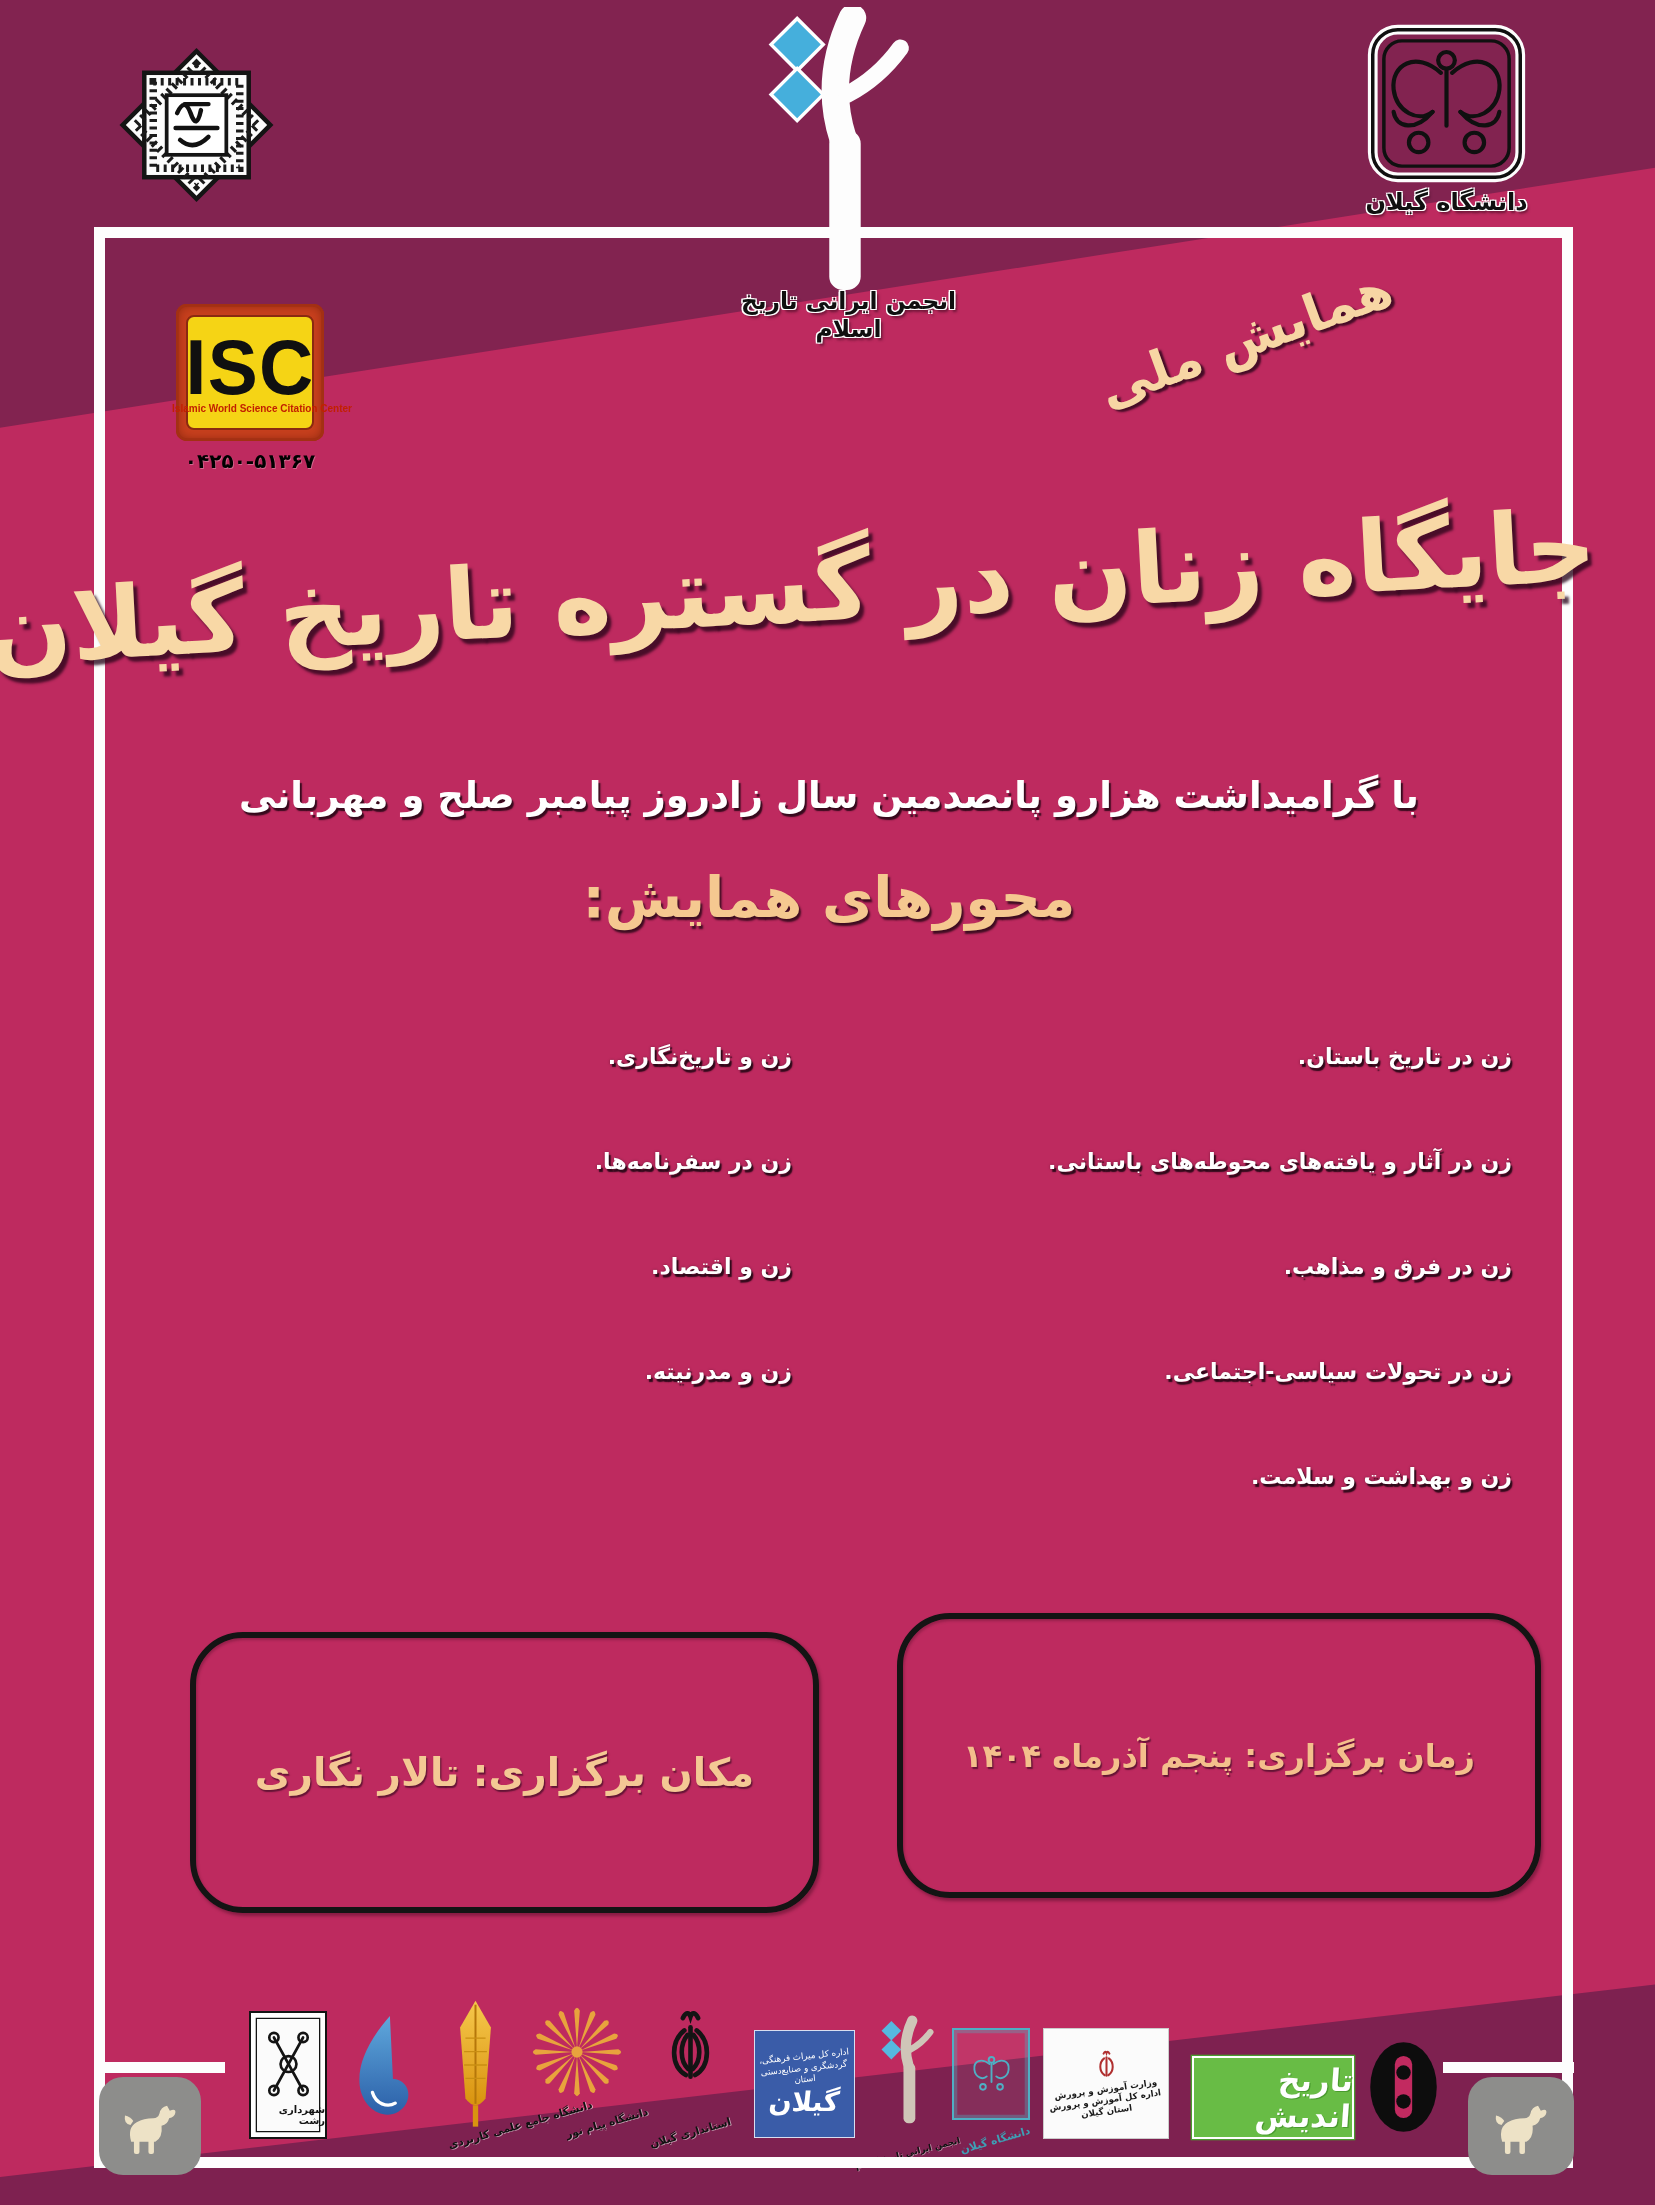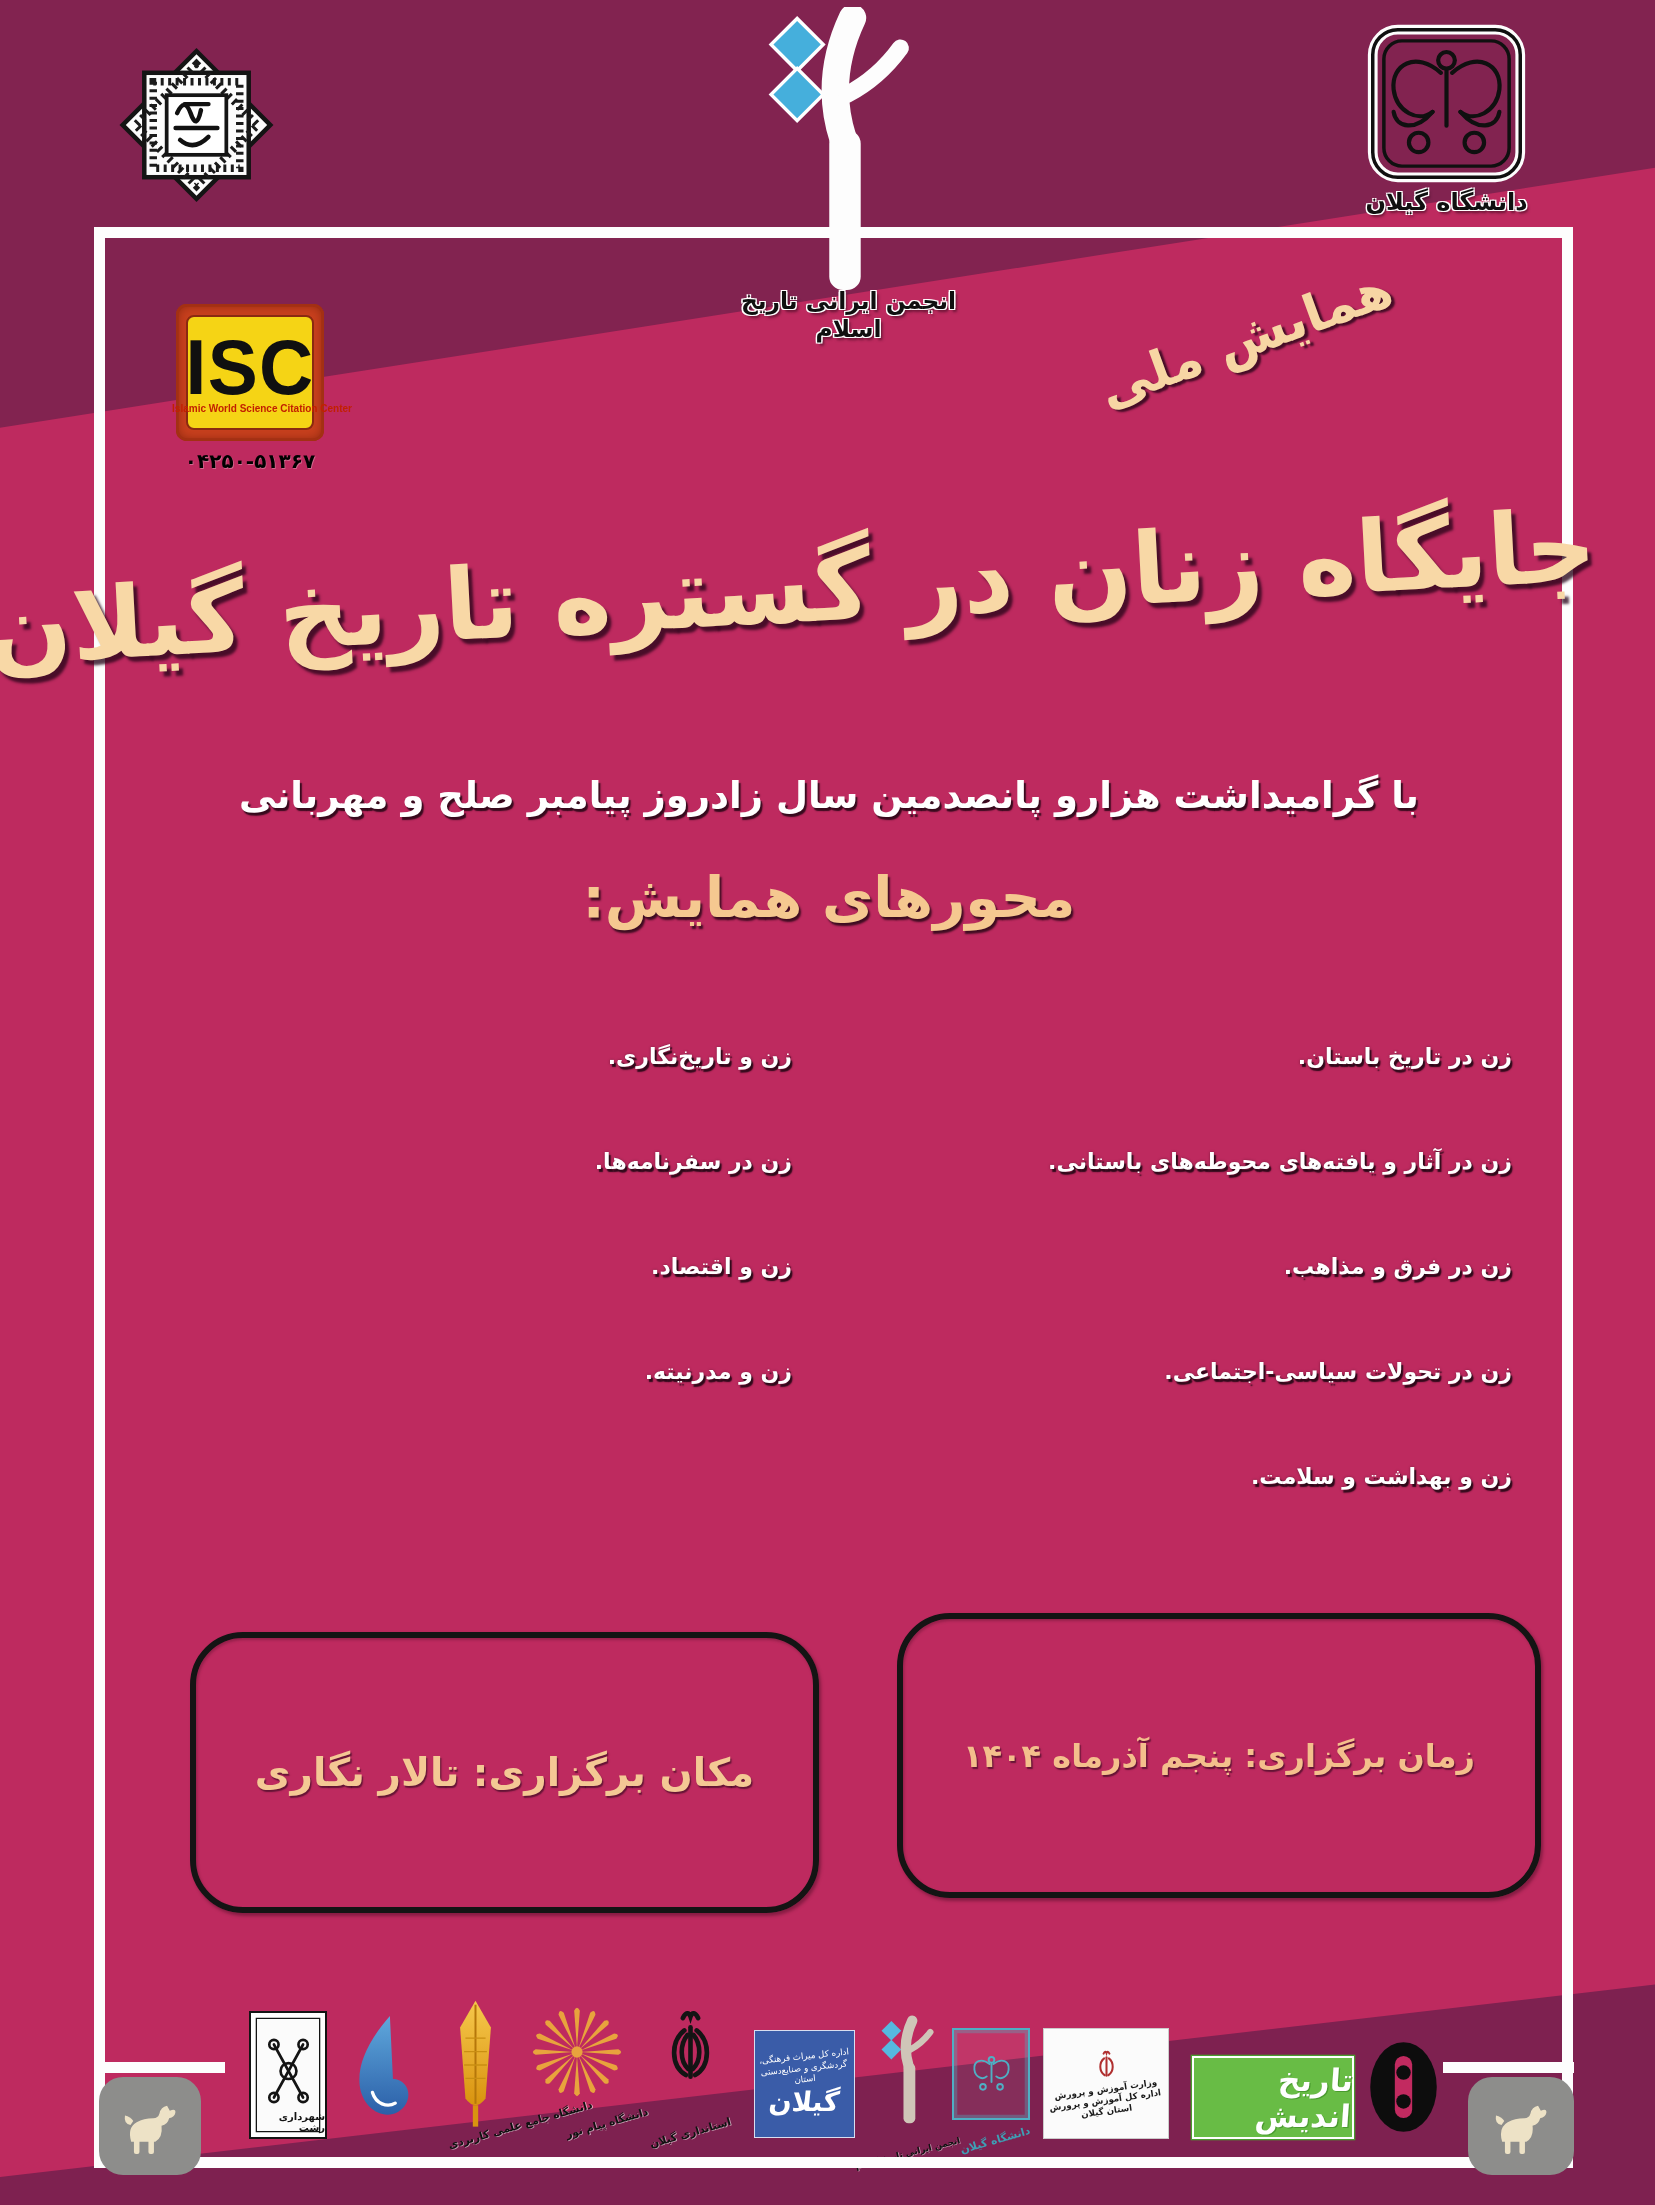--- a/index.html
+++ b/index.html
@@ -51,21 +51,21 @@
   .box-date{left:897px;top:1613px;width:632px;height:273px;}
   .box-venue{left:190px;top:1632px;width:617px;height:269px;}
   .box-text{direction:rtl;font-weight:bold;text-shadow:1.3px 2px 1.3px rgba(40,5,25,.6);}
   .box-date .box-text{font-size:32px;color:#F4BF8C;}
   .box-venue .box-text{font-size:39px;color:#F4C894;}
   
   .flogo{z-index:4;}
   .gray-pod{width:102px;height:98px;background:#8D8D8B;border-radius:24px;display:flex;align-items:center;justify-content:center;z-index:4;}
   .rasht{width:74px;height:124px;background:#FBFBFB;border:2px solid #141414;box-shadow:inset 0 0 0 4.7px #fff, inset 0 0 0 6px #141414;
     display:flex;flex-direction:column;align-items:center;justify-content:flex-end;}
-  .rasht-label{font-size:10px;font-weight:bold;color:#141414;direction:rtl;margin-bottom:4px;}
+  .rasht-label{font-size:10px;font-weight:bold;color:#141414;direction:rtl;margin-bottom:11px;}
   .blue-sq{width:99px;height:106px;background:#3A5CA8;border:1.3px solid #D8DEF0;display:flex;flex-direction:column;
     align-items:center;justify-content:center;text-align:center;}
   .blue-sq .tiny{font-size:8.7px;color:#fff;direction:rtl;line-height:11.4px;transform:rotate(-6deg);}
   .blue-sq .big{font-size:27px;font-weight:bold;color:#fff;direction:rtl;transform:skewX(-6deg);}
   .teal-sq{width:74px;height:88px;border:2px solid #4FAFC4;box-shadow:inset 0 0 0 4px #fff0, inset 0 0 0 3.3px rgba(79,175,196,.35);
     display:flex;align-items:center;justify-content:center;background:rgba(255,255,255,.06);}
   .moe{width:124px;height:109px;background:#FBFBFB;border:1.3px solid #ccc;display:flex;flex-direction:column;align-items:center;justify-content:center;}
   .moe .tiny{font-size:8.7px;color:#1a1a1a;direction:rtl;line-height:11.4px;text-align:center;transform:rotate(-8deg);font-weight:bold;}
   .green-box{width:158px;height:79px;background:#68BC45;border:2.7px solid #fff;box-shadow:0 0 0 1.3px #4a9b2f;
     display:flex;align-items:center;justify-content:center;}

